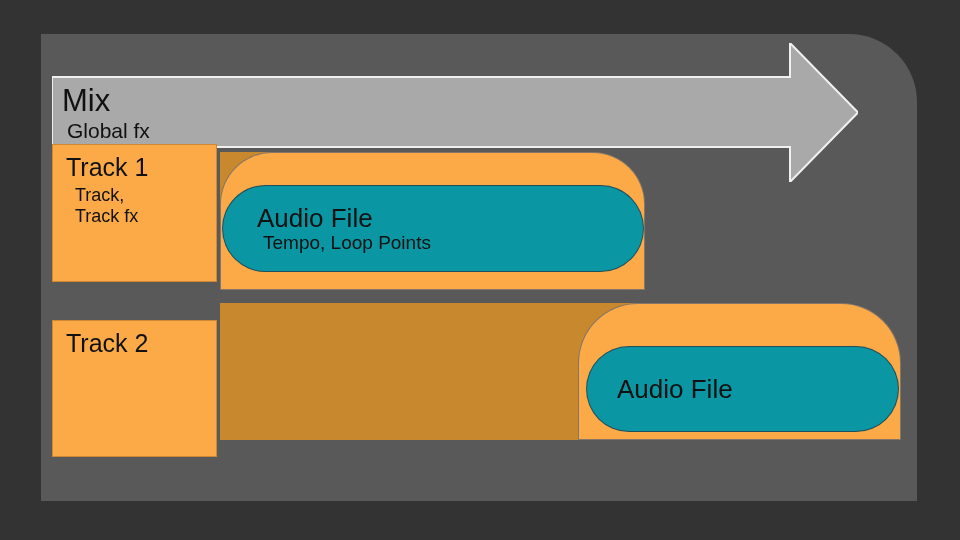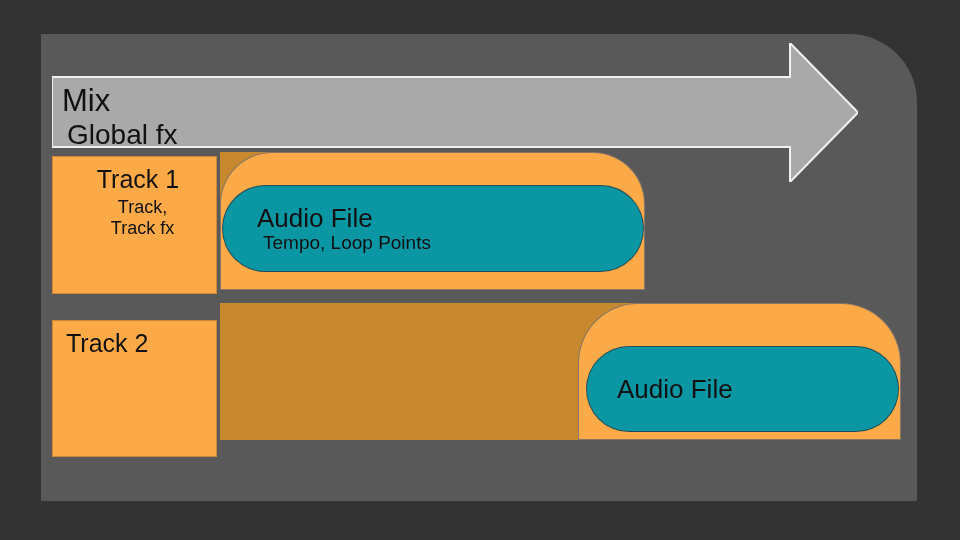--- a/index.html
+++ b/index.html
@@ -11,21 +11,21 @@
   }
   .panel{
     position:absolute;left:41px;top:34px;width:876px;height:467px;
     background:var(--panel,#595959);
     border-top-right-radius:68px;
   }
   
   .mix-arrow-svg{position:absolute;left:52px;top:43px;width:806px;height:139px;display:block;}
   .mix-text{position:absolute;left:62px;top:84px;line-height:1.12;}
   .mix-title{font-size:31px;}
-  .mix-sub{font-size:28px;margin-left:5px;}
+  .mix-sub{font-size:21px;margin-left:5px;}
   
   .track-label{
     position:absolute;left:52px;width:165px;box-sizing:border-box;
     background:var(--orange-light,#fbaa47);
     border:1px solid rgba(170,108,34,.55);
     padding:8px 6px 0 13px;
   }
   .track-label .title{font-size:25px;line-height:29px;}
   .track-label .details{font-size:18px;line-height:21px;margin:3px 0 0 9px;}
   .lane-wrap{position:absolute;left:220px;}
@@ -37,21 +37,21 @@
   }
   .pill{
     position:absolute;box-sizing:border-box;
     background:var(--teal,#0a96a2);
     border:1px solid rgba(40,60,75,.8);
     display:flex;flex-direction:column;justify-content:center;
   }
   .pill .title{font-size:26px;line-height:28px;}
   .pill .sub{font-size:19px;line-height:22px;margin-left:6px;}
   
-  #track1-label{top:156px;height:138px;text-align:center;}
+  #track1-label{top:144px;height:138px;}
   #lane1{top:152px;width:425px;height:138px;}
   #lane1 .lane-dark{left:0;width:80px;}
   #clip1{left:0;top:0;width:425px;height:138px;border-radius:52px 52px 0 0;}
   #pill1{left:1px;top:32px;width:422px;height:87px;border-radius:44px;padding-left:34px;}
   
   #track2-label{top:320px;height:137px;}
   #lane2{top:303px;width:681px;height:137px;}
   #lane2 .lane-dark{left:0;width:420px;}
   #clip2{left:358px;top:0;width:323px;height:137px;border-radius:60px 60px 0 0;}
   #pill2{left:7px;top:42px;width:313px;height:86px;border-radius:43px;padding-left:30px;}

